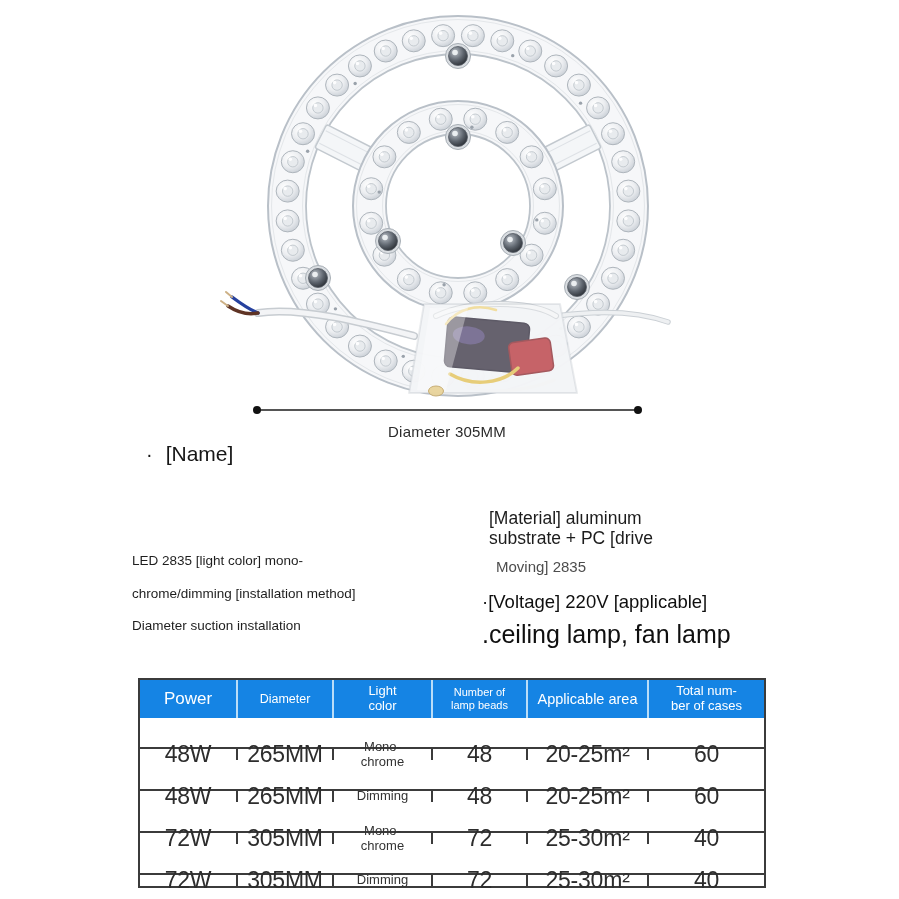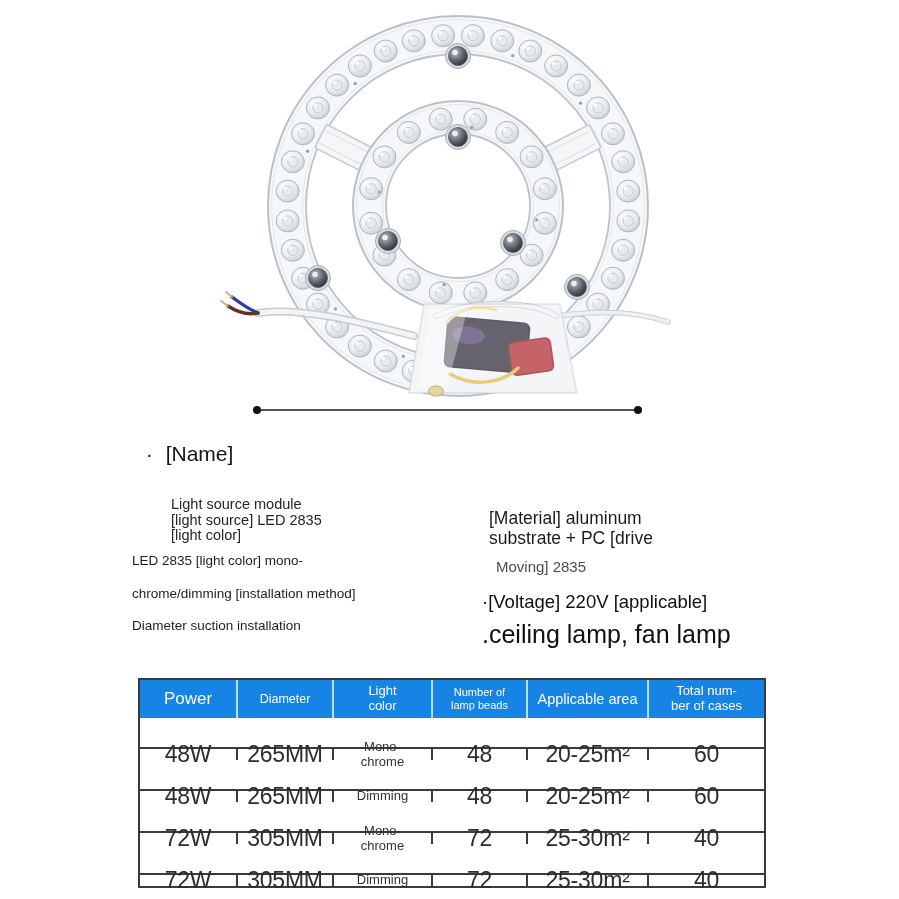--- a/index.html
+++ b/index.html
@@ -311,31 +311,27 @@
         <circle cx="510" cy="239.5" r="2.8" fill="#eef1f3" opacity="0.95"></circle>
       </g>
 
     <g>
       <line x1="257" y1="410" x2="638" y2="410" stroke="#1c1c1c" stroke-width="1.5"></line>
       <circle cx="257" cy="410" r="4" fill="#111"></circle>
       <circle cx="638" cy="410" r="4" fill="#111"></circle>
     </g>
   </svg>
 
+  <div class="dim-label">Diameter 305MM</div>
 
   <div class="name-heading">
     <span class="bullet">·</span>
     <span>[Name]</span>
   </div>
 
-  <div class="left-tight">
-    <div>Light source module</div>
-    <div>[light source] LED 2835</div>
-    <div>[light color]</div>
-  </div>
   <div class="left-line" id="left-sp-0">LED 2835 [light color] mono-</div>
   <div class="left-line" id="left-sp-1">chrome/dimming [installation method]</div>
   <div class="left-line" id="left-sp-2">Diameter suction installation</div>
 
   <div class="right-material">[Material] aluminum
 substrate + PC [drive</div>
   <div class="right-moving">Moving] 2835</div>
   <div class="right-voltage">·[Voltage] 220V [applicable]</div>
   <div class="right-application">.ceiling lamp, fan lamp</div>
 

